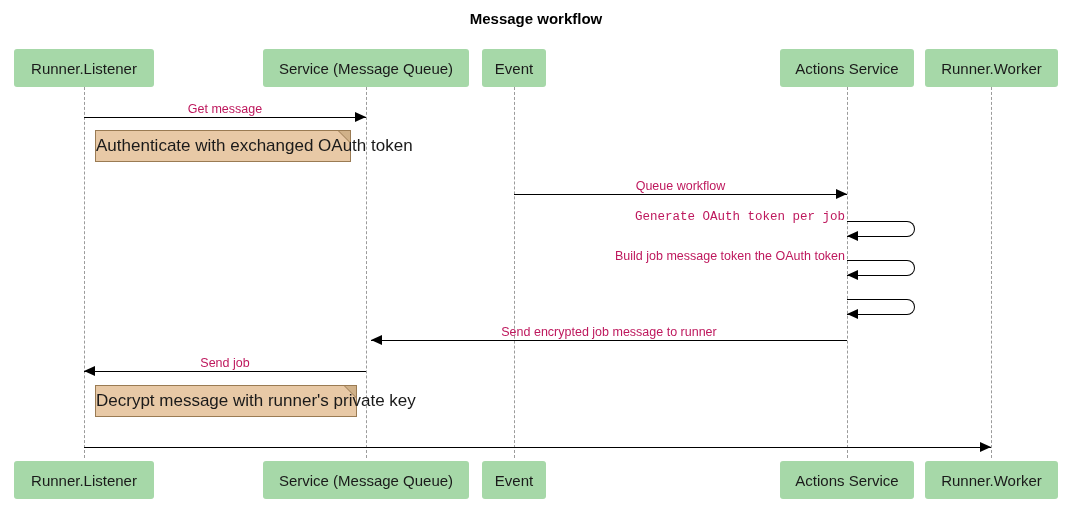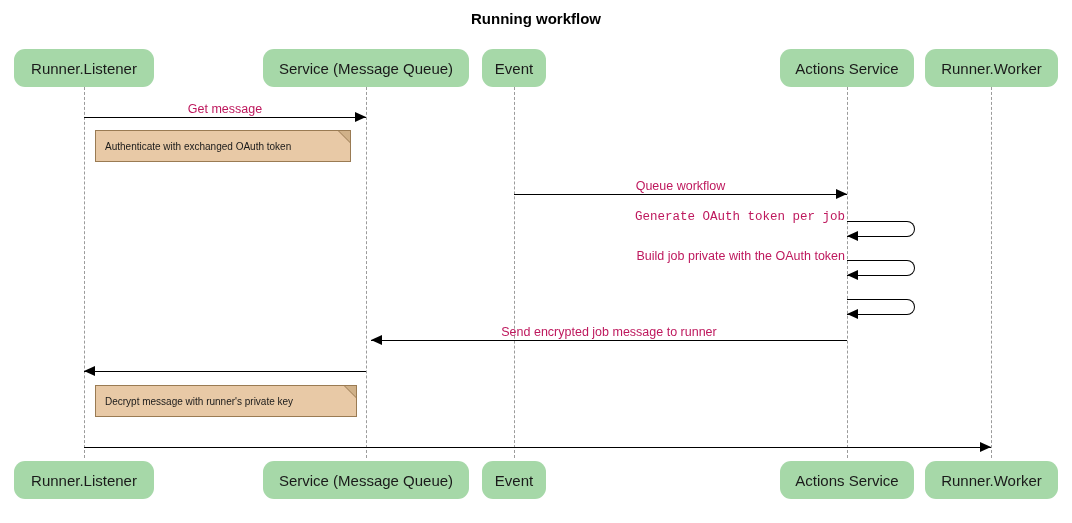--- a/index.html
+++ b/index.html
@@ -27,21 +27,21 @@
     width: 1072px;
     text-align: center;
     font-size: 15px;
     font-weight: bold;
     color: #000000;
   }
   .participant {
     position: absolute;
     box-sizing: border-box;
     background: #a6d8a8;
-    border-radius: 11px;
+    border-radius: 3px;
     display: flex;
     align-items: center;
     justify-content: center;
     font-size: 15px;
     color: #1a1a1a;
     height: 38px;
     white-space: nowrap;
   }
   .lifeline {
     position: absolute;
@@ -74,25 +74,24 @@
     color: #be185d;
     white-space: nowrap;
   }
   .msg-label.center { text-align: center; }
   .msg-label.right  { text-align: right; }
   .note {
     position: absolute;
     box-sizing: border-box;
     background: #e8c9a6;
     border: 1px solid #9a7b53;
-    font-size: 10px;
+    font-size: 17px;
     color: #1a1a1a;
     display: flex;
     align-items: center;
-    padding-left: 9px;
     white-space: nowrap;
     height: 32px;
   }
   .note-fold {
     position: absolute;
     top: 0;
     right: 0;
     width: 0;
     height: 0;
     border-left: 11px solid transparent;
@@ -115,21 +114,21 @@
     border-bottom: 1.4px solid #000000;
     border-top-right-radius: 13px;
     border-bottom-right-radius: 13px;
   }
 </style>
 </head>
 <body>
 
 <div id="diagram-root">
 
-  <div class="title">Running workflow</div>
+  <div class="title">Message workflow</div>
 
   <div class="lifeline" style="left:84px; top:87px; height:371px;"></div>
   <div class="lifeline" style="left:366px; top:87px; height:371px;"></div>
   <div class="lifeline" style="left:514px; top:87px; height:371px;"></div>
   <div class="lifeline" style="left:847px; top:87px; height:371px;"></div>
   <div class="lifeline" style="left:991px; top:87px; height:371px;"></div>
 
   <div class="participant" style="left:14px; top:49px; width:140px;">Runner.Listener</div>
   <div class="participant" style="left:263px; top:49px; width:206px;">Service (Message Queue)</div>
   <div class="participant" style="left:482px; top:49px; width:64px;">Event</div>
@@ -153,31 +152,32 @@
   </div>
 
   <div class="msg-label center" style="left:514px; top:179px; width:333px;">Queue workflow</div>
   <div class="msg-line" style="left:514px; top:194px; width:333px;"></div>
   <div class="arrow-head right" style="left:836px; top:189px;"></div>
 
   <div class="msg-label right" style="left:547px; top:210px; width:298px;font-family:Liberation Mono, monospace;">Generate OAuth token per job</div>
   <div class="selfloop" style="left:847px; top:221px; width:68px; height:16px;"></div>
   <div class="arrow-head left" style="left:847px; top:231px;"></div>
 
-  <div class="msg-label right" style="left:547px; top:249px; width:298px;">Build job private with the OAuth token</div>
+  <div class="msg-label right" style="left:547px; top:249px; width:298px;">Build job message token the OAuth token</div>
   <div class="selfloop" style="left:847px; top:260px; width:68px; height:16px;"></div>
   <div class="arrow-head left" style="left:847px; top:270px;"></div>
 
   <div class="selfloop" style="left:847px; top:299px; width:68px; height:16px;"></div>
   <div class="arrow-head left" style="left:847px; top:309px;"></div>
 
   <div class="msg-label center" style="left:371px; top:325px; width:476px;">Send encrypted job message to runner</div>
   <div class="msg-line" style="left:371px; top:340px; width:476px;"></div>
   <div class="arrow-head left" style="left:371px; top:335px;"></div>
 
+  <div class="msg-label center" style="left:84px; top:356px; width:282px;">Send job</div>
   <div class="msg-line" style="left:84px; top:371px; width:282px;"></div>
   <div class="arrow-head left" style="left:84px; top:366px;"></div>
 
   <div class="note" style="left:95px; top:385px; width:262px;">
     <span>Decrypt message with runner's private key</span>
     <span class="note-fold-edge"></span>
     <span class="note-fold"></span>
   </div>
 
   <div class="msg-line" style="left:84px; top:447px; width:907px;"></div>

